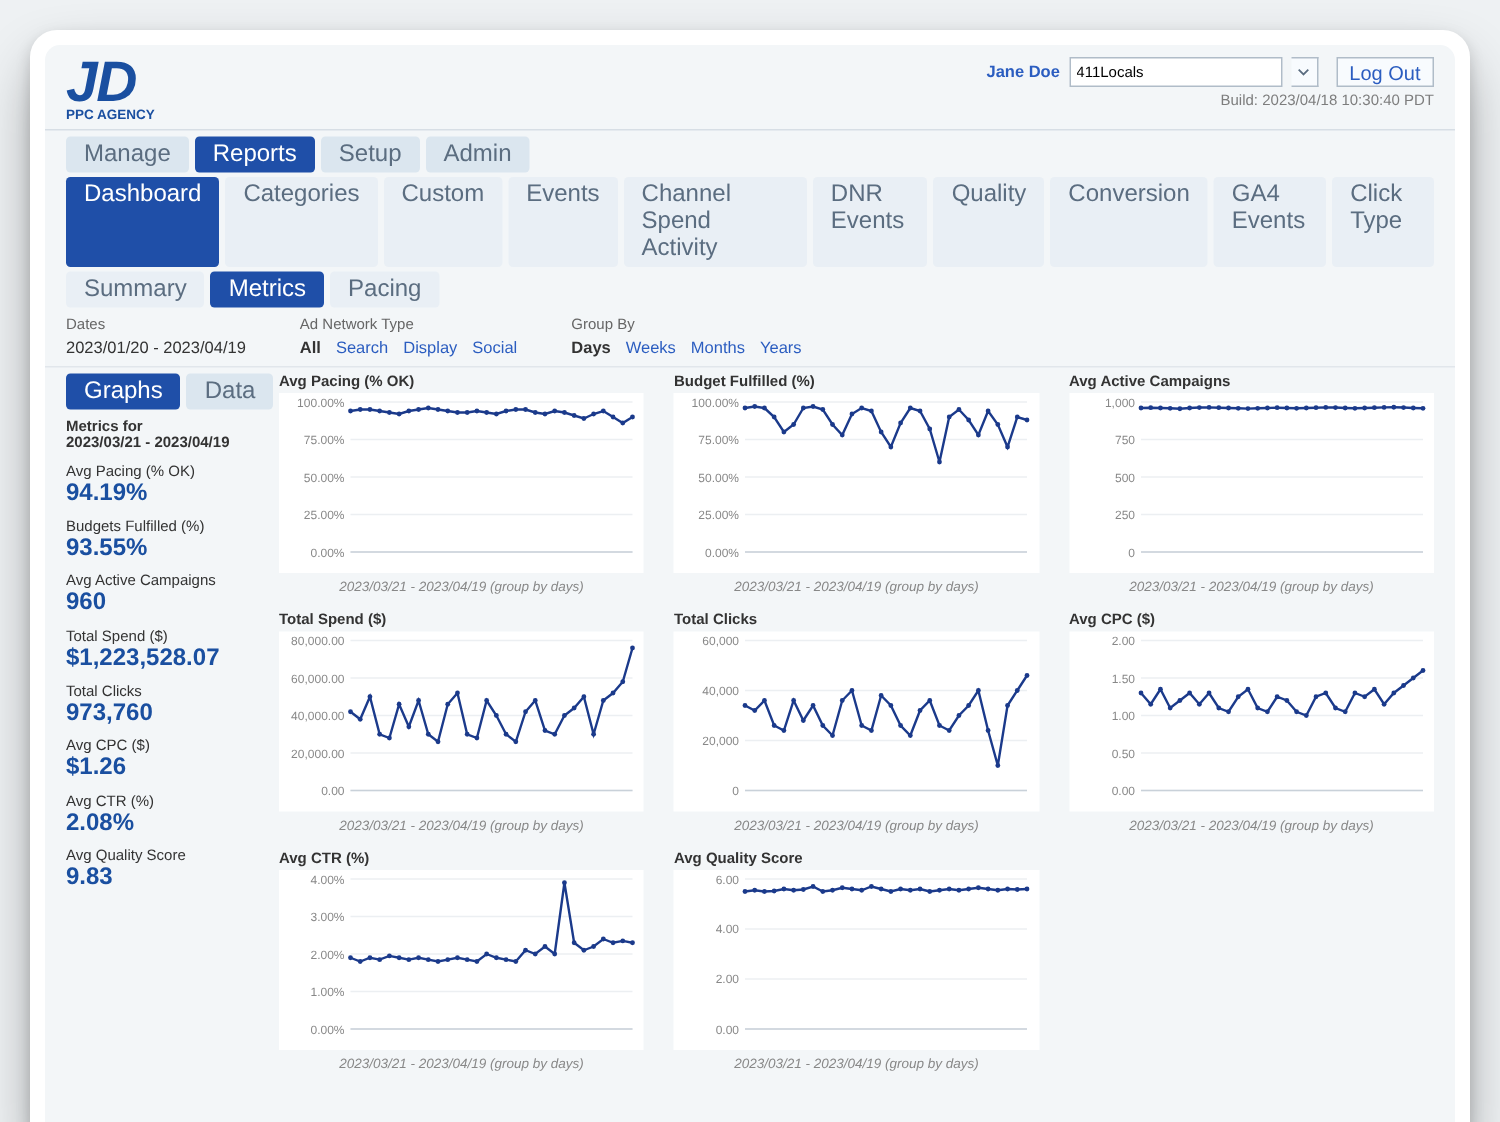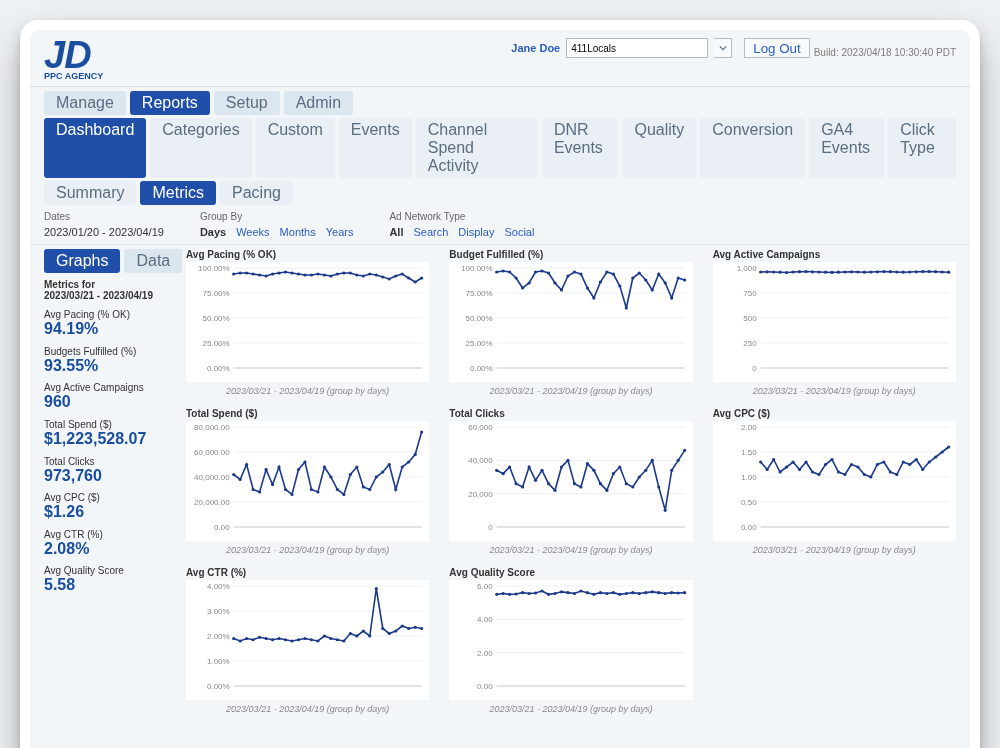--- a/index.html
+++ b/index.html
@@ -39,21 +39,21 @@
     padding:8px 14px 14px 14px;
   }
 
   
   .header {
     display:flex; align-items:flex-start; justify-content:space-between;
   }
   .logo-block { line-height:.9; }
   .logo-text { font-size:38px; font-weight:800; color:var(--blue); letter-spacing:-1px; font-style:italic;}
   .logo-sub  { font-size:9px; font-weight:700; color:var(--blue); letter-spacing:0px;}
-  .header-right { display:flex; flex-direction:row; align-items:flex-end; gap:4px;}
+  .header-right { display:flex; flex-direction:column; align-items:flex-end; gap:4px;}
   .user-row { display:flex; align-items:center; gap:6px;}
   .user-link { color:var(--blue-link); font-weight:600;}
   .select {
     height:20px; border:1px solid #b0bcc8; background:#fff; font-size:10px;
     padding:1px 4px; min-width:140px;
   }
   .caret-btn {
     height:20px; width:18px; border:1px solid #b0bcc8; border-left:none;
     background:#f8fbfe; display:flex;align-items:center;justify-content:center;
   }
@@ -162,35 +162,35 @@
         <div class="tab active light">Metrics</div>
         <div class="tab light">Pacing</div>
       </div>
 
   <div class="filters">
     <div class="filter-col">
       <label>Dates</label>
       <div class="filter-val">2023/01/20 - 2023/04/19</div>
     </div>
     <div class="filter-col">
+      <label>Ad Network Type</label>
+      <div class="toggle-set" id="adnet-set">
+            <span class="sel">All</span>
+            <span class="unsel">Search</span>
+            <span class="unsel">Display</span>
+            <span class="unsel">Social</span>
+          </div>
+    </div>
+    <div class="filter-col">
       <label>Group By</label>
       <div class="toggle-set" id="groupby-set">
             <span class="sel">Days</span>
             <span class="unsel">Weeks</span>
             <span class="unsel">Months</span>
             <span class="unsel">Years</span>
-          </div>
-    </div>
-    <div class="filter-col">
-      <label>Ad Network Type</label>
-      <div class="toggle-set" id="adnet-set">
-            <span class="sel">All</span>
-            <span class="unsel">Search</span>
-            <span class="unsel">Display</span>
-            <span class="unsel">Social</span>
           </div>
     </div>
   </div>
 
   <div class="divider2"></div>
 
   <div class="body">
     <div class="side">
       <div class="side-tabs" id="side-tabs">
             <div class="tab active">Graphs</div>
@@ -209,21 +209,21 @@
             <div class="kv-value">960</div>
             <div class="kv-label">Total Spend ($)</div>
             <div class="kv-value">$1,223,528.07</div>
             <div class="kv-label">Total Clicks</div>
             <div class="kv-value">973,760</div>
             <div class="kv-label">Avg CPC ($)</div>
             <div class="kv-value">$1.26</div>
             <div class="kv-label">Avg CTR (%)</div>
             <div class="kv-value">2.08%</div>
             <div class="kv-label">Avg Quality Score</div>
-            <div class="kv-value">5.58</div>
+            <div class="kv-value">9.83</div>
           </div>
     </div>
 
     <div class="charts">
       <div class="chart-grid" id="chart-grid">
             <div class="chart-cell">
               <div class="chart-title">Avg Pacing (% OK)</div>
               <div class="chart-box">
                 <svg viewBox="0 0 240 120">
                   <line x1="46" x2="234" y1="106" y2="106" class="grid-line"></line>

